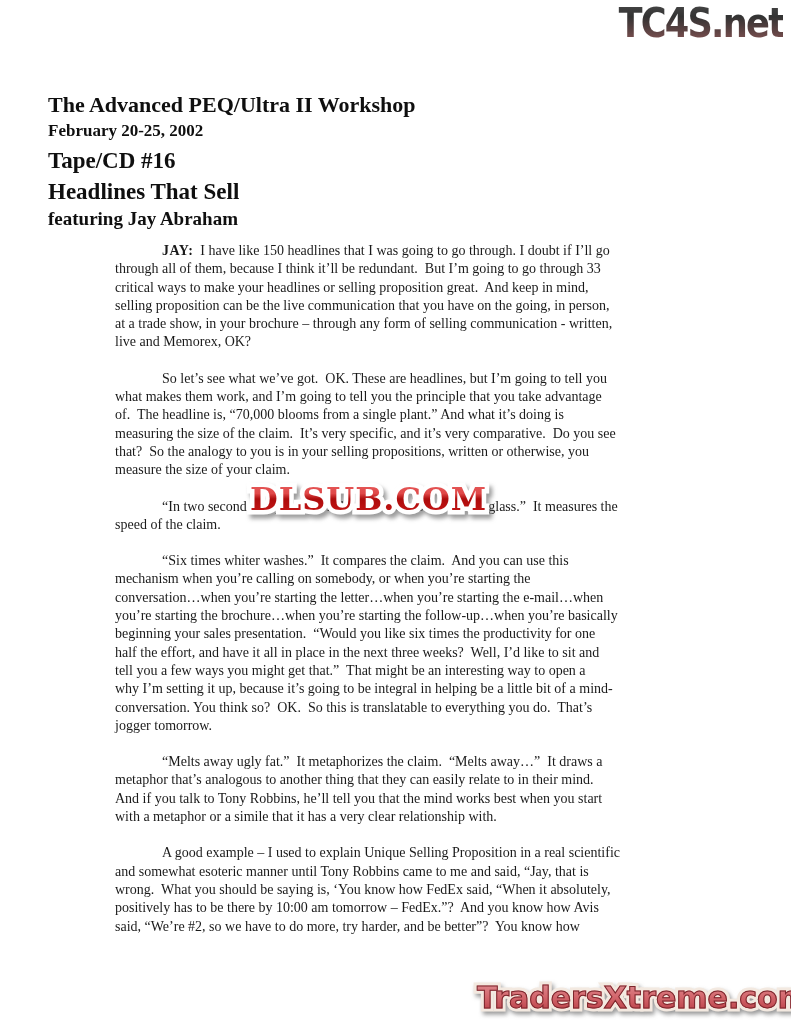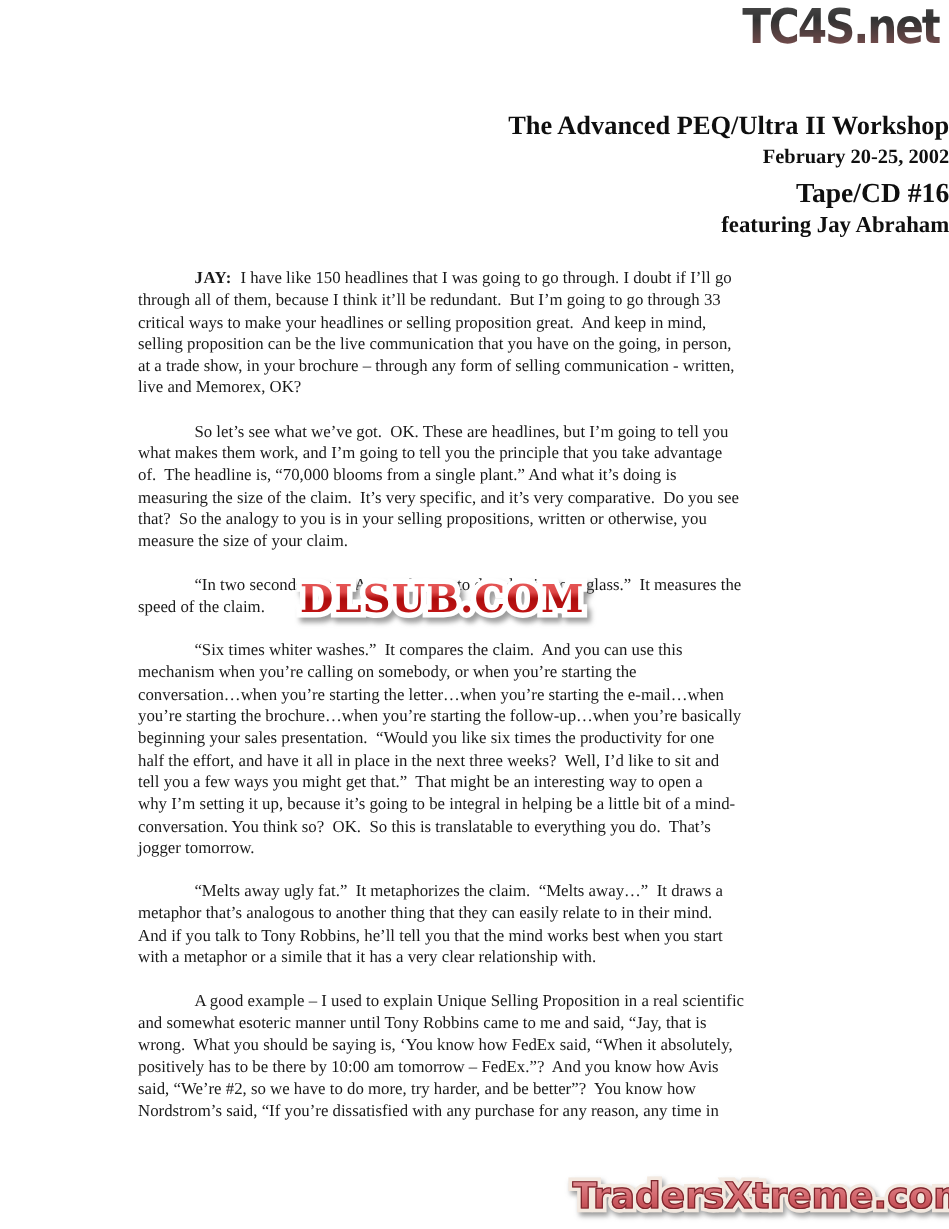--- a/index.html
+++ b/index.html
@@ -16,31 +16,31 @@
     font-size:40px; letter-spacing:-2px; line-height:42px;
     background:linear-gradient(180deg,#4a4a4a 0%,#333333 35%,#5c4343 68%,#8a5555 100%);
     -webkit-background-clip:text; background-clip:text; color:transparent;
     transform:scaleX(0.88); transform-origin:right center;
     white-space:pre;
   }
 
   
   .titleblock {
     position:absolute; top:92px; left:48px; width:743px;
-    text-align:right; color:#0f0f0f; font-weight:bold;
+    text-align:left; color:#0f0f0f; font-weight:bold;
   }
   .t1 { font-size:22px; line-height:26px; }
   .t2 { font-size:17px; line-height:22px; margin-top:2px; }
   .t3 { font-size:23px; line-height:27px; margin-top:5px; }
   .t4 { font-size:23px; line-height:27px; margin-top:4px; }
   .t5 { font-size:19px; line-height:21px; margin-top:3px; }
 
   
   .body {
-    position:absolute; top:224px; left:115px; width:600px;
+    position:absolute; top:242px; left:115px; width:600px;
     font-size:14px; line-height:18.3px; color:#1a1a1a;
   }
   .para { margin:0 0 18px 0; }
   .line { display:block; white-space:pre; }
   .line.first { padding-left:47px; }
   .speaker { font-weight:bold; letter-spacing:0.5px; }
 
   
   .watermark {
     position:absolute; left:250px; top:476px;
@@ -83,20 +83,21 @@
 <body>
 
 <div class="page">
 
   <div class="tc4s">TC4S.net</div>
 
   <div class="titleblock">
     <div class="t1">The Advanced PEQ/Ultra II Workshop</div>
     <div class="t2">February 20-25, 2002</div>
     <div class="t3">Tape/CD #16</div>
+    <div class="t4">Headlines That Sell</div>
     <div class="t5">featuring Jay Abraham</div>
   </div>
 
   <div class="body" id="transcript">
       <p class="para">
         <span class="line first"><b class="speaker">JAY:</b>  I have like 150 headlines that I was going to go through. I doubt if I’ll go</span>
         <span class="line">through all of them, because I think it’ll be redundant.  But I’m going to go through 33</span>
         <span class="line">critical ways to make your headlines or selling proposition great.  And keep in mind,</span>
         <span class="line">selling proposition can be the live communication that you have on the going, in person,</span>
         <span class="line">at a trade show, in your brochure – through any form of selling communication - written,</span>
@@ -131,21 +132,20 @@
         <span class="line">metaphor that’s analogous to another thing that they can easily relate to in their mind.</span>
         <span class="line">And if you talk to Tony Robbins, he’ll tell you that the mind works best when you start</span>
         <span class="line">with a metaphor or a simile that it has a very clear relationship with.</span>
       </p>
       <p class="para">
         <span class="line first">A good example – I used to explain Unique Selling Proposition in a real scientific</span>
         <span class="line">and somewhat esoteric manner until Tony Robbins came to me and said, “Jay, that is</span>
         <span class="line">wrong.  What you should be saying is, ‘You know how FedEx said, “When it absolutely,</span>
         <span class="line">positively has to be there by 10:00 am tomorrow – FedEx.”?  And you know how Avis</span>
         <span class="line">said, “We’re #2, so we have to do more, try harder, and be better”?  You know how</span>
-        <span class="line">Nordstrom’s said, “If you’re dissatisfied with any purchase for any reason, any time in</span>
       </p>
     </div>
 
   <div class="watermark" data-text="DLSUB.COM">DLSUB.COM</div>
 
   <div class="footerlogo" data-text="TradersXtreme.com">TradersXtreme.com</div>
 
 </div>
 
 </body></html>

